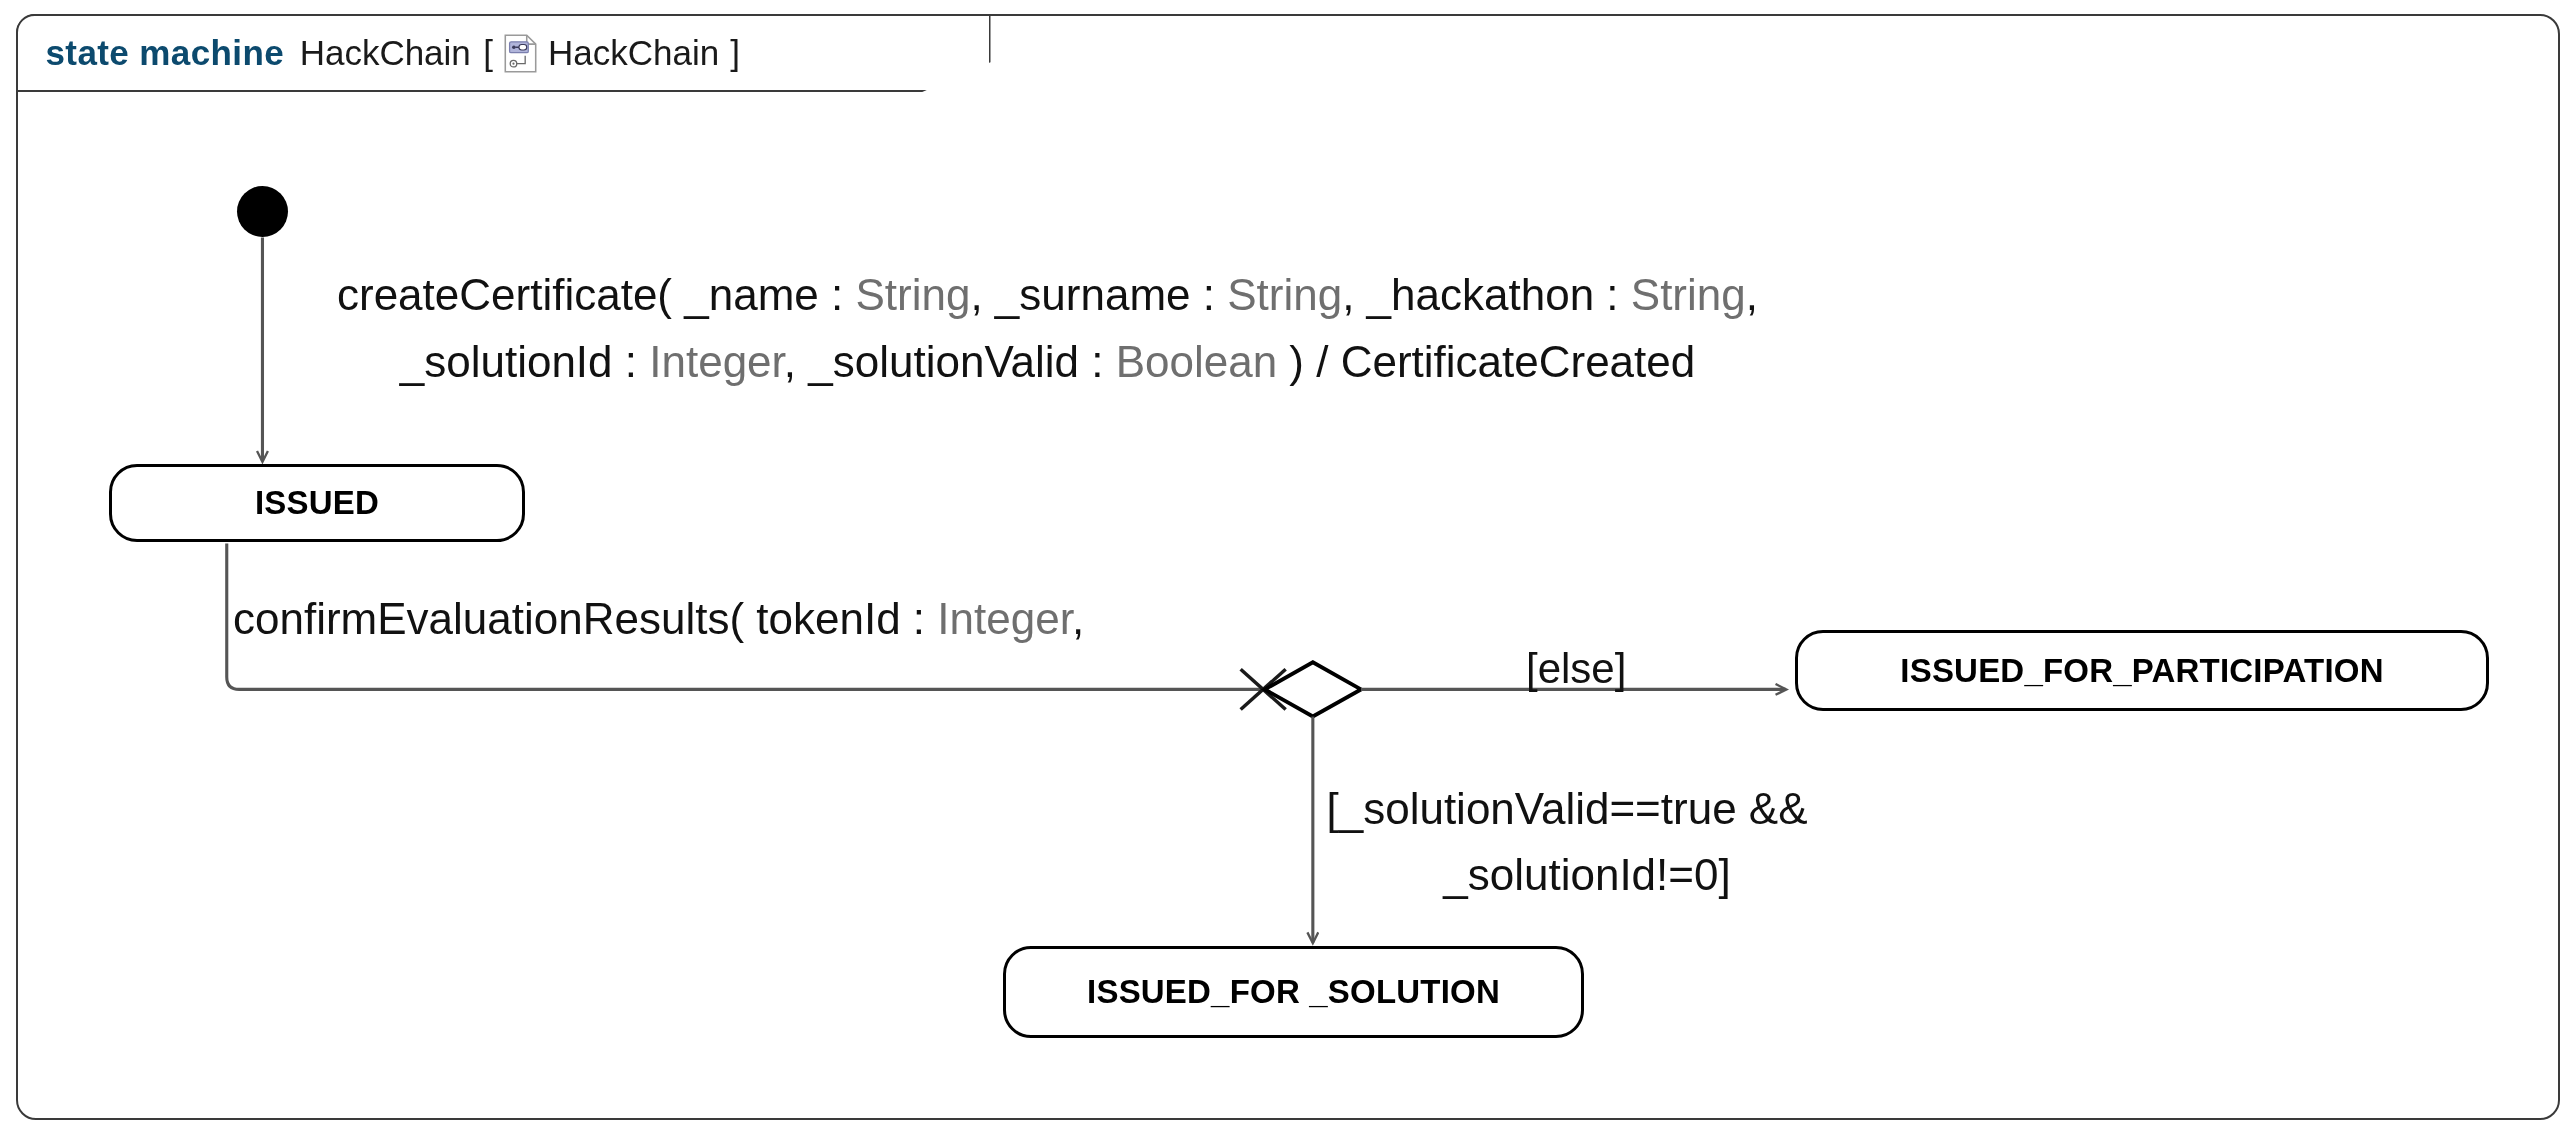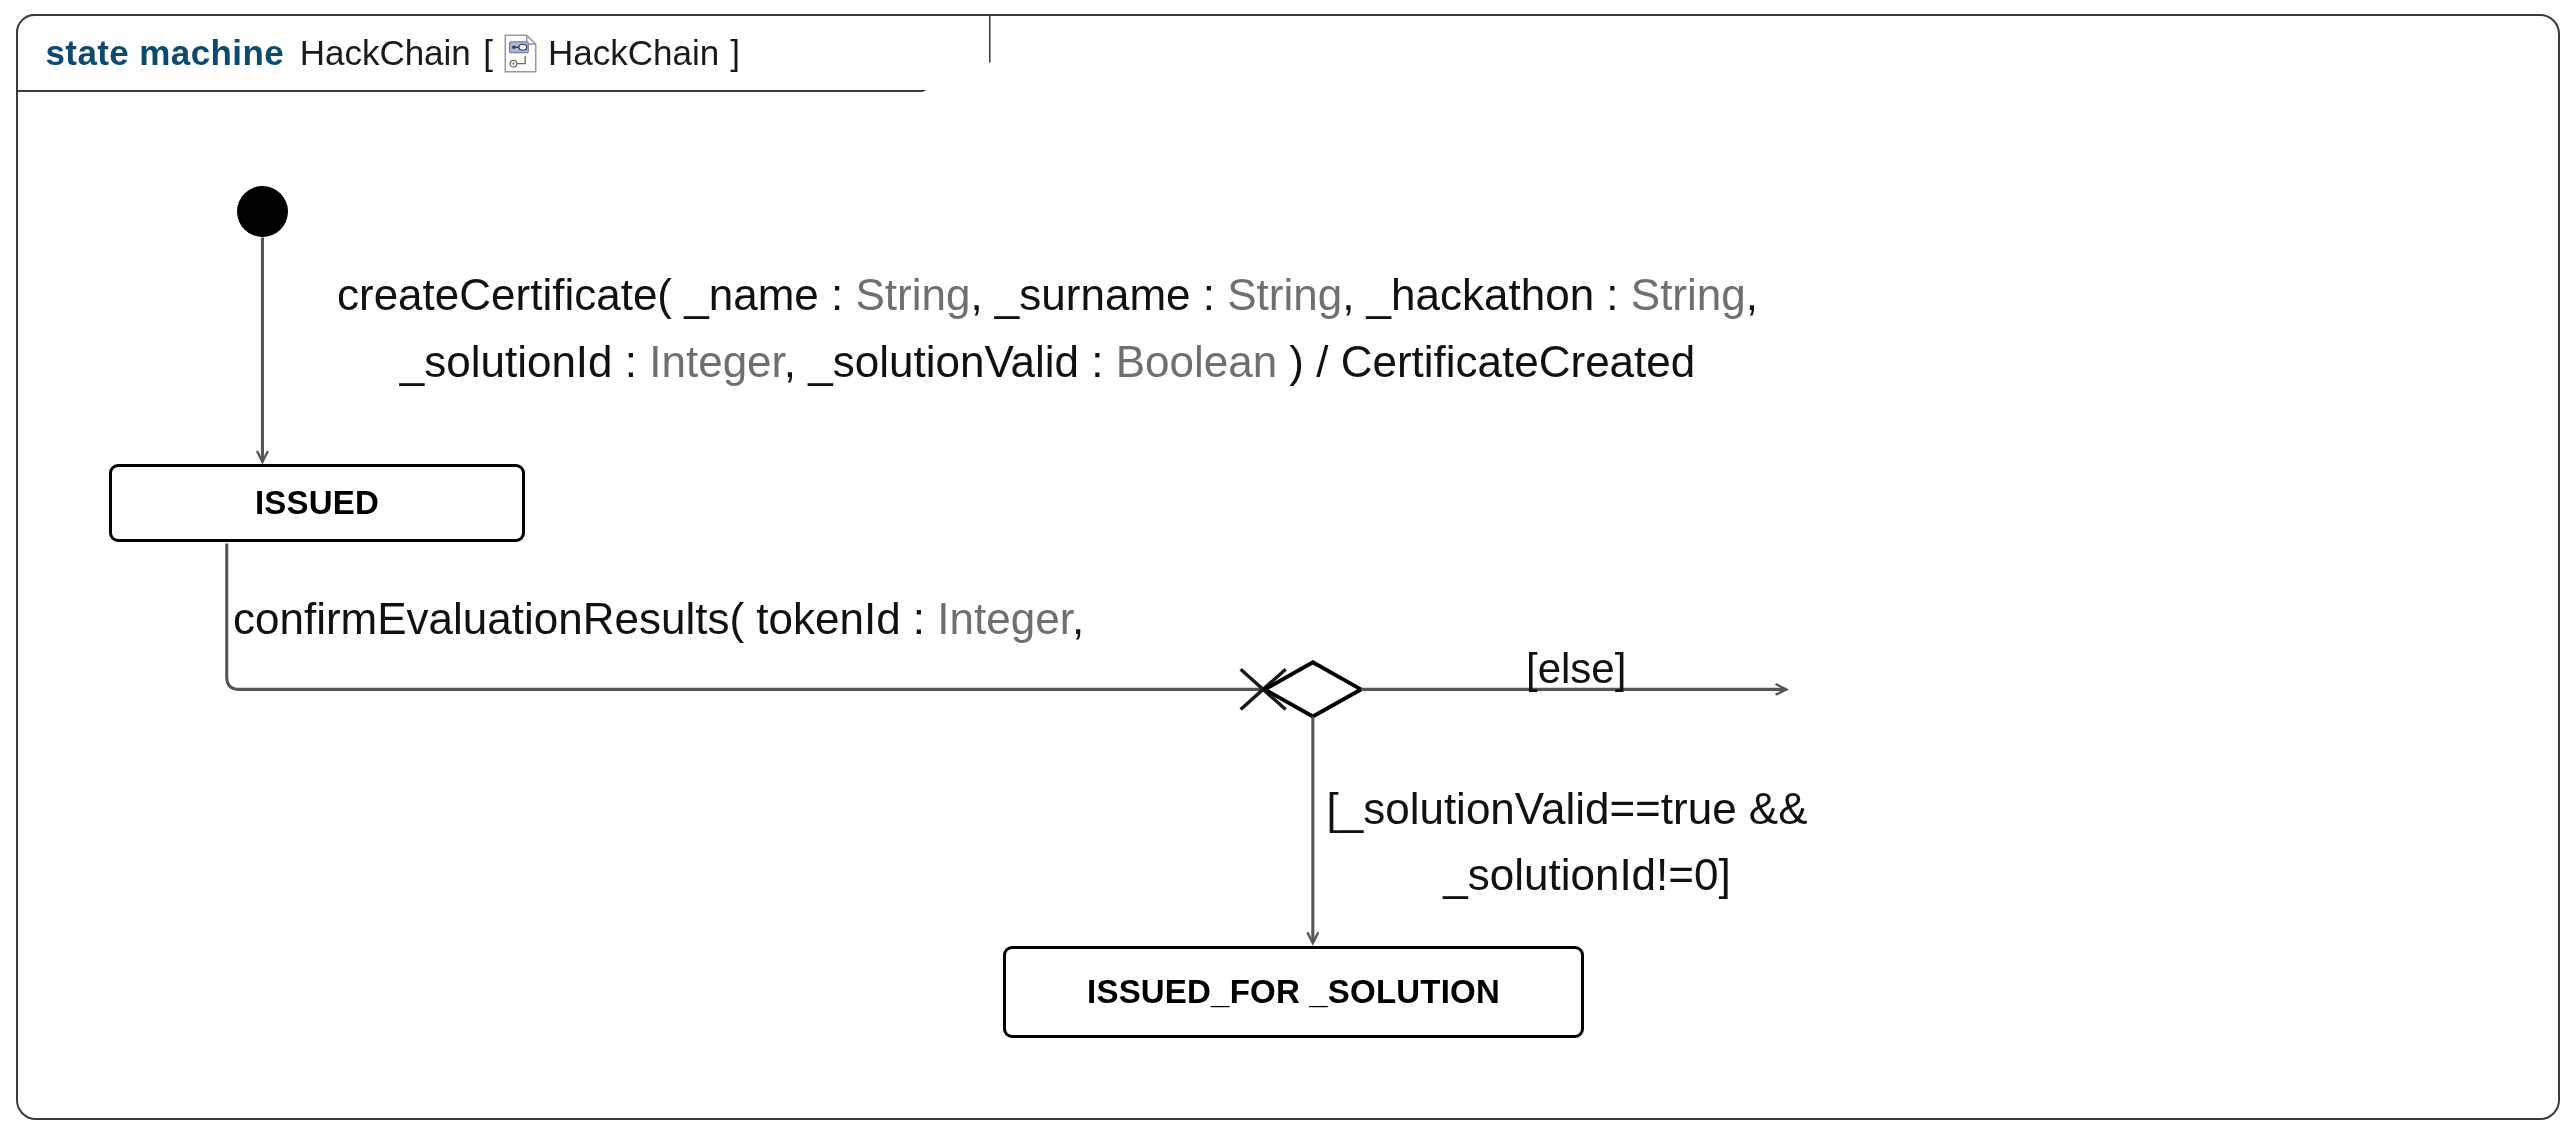--- a/index.html
+++ b/index.html
@@ -93,21 +93,21 @@
     border-radius: 50%;
     background: #000000;
   }
 
   
   .state {
     position: absolute;
     box-sizing: border-box;
     background: #ffffff;
     border: 3.1px solid #000000;
-    border-radius: 9px;
+    border-radius: 28px;
     display: flex;
     align-items: center;
     justify-content: center;
   }
   .state-label {
     font-weight: bold;
     font-size: 33px;
     color: #000000;
     white-space: nowrap;
     letter-spacing: 0.2px;
@@ -226,20 +226,23 @@
 
     <line x1="1753" y1="888" x2="2300" y2="888" stroke="#555555" stroke-width="4" marker-end="url(#arrow-open)"></line>
 
     <line x1="1691" y1="923" x2="1691" y2="1214" stroke="#555555" stroke-width="4" marker-end="url(#arrow-open)"></line>
   </svg>
 
   <div class="state" id="state-issued">
     <span class="state-label">ISSUED</span>
   </div>
 
+  <div class="state" id="state-issued-participation">
+    <span class="state-label">ISSUED_FOR_PARTICIPATION</span>
+  </div>
 
   <div class="state" id="state-issued-solution">
     <span class="state-label">ISSUED_FOR _SOLUTION</span>
   </div>
 
   <div class="edge-label" id="label-create">
       <span class="ln"><span>createCertificate( _name : </span><span class="ty">String</span><span>, _surname : </span><span class="ty">String</span><span>, _hackathon : </span><span class="ty">String</span><span>,</span></span>
       <span class="ln"><span>_solutionId : </span><span class="ty">Integer</span><span>, _solutionValid : </span><span class="ty">Boolean</span><span> ) / CertificateCreated</span></span>
     </div>
 

